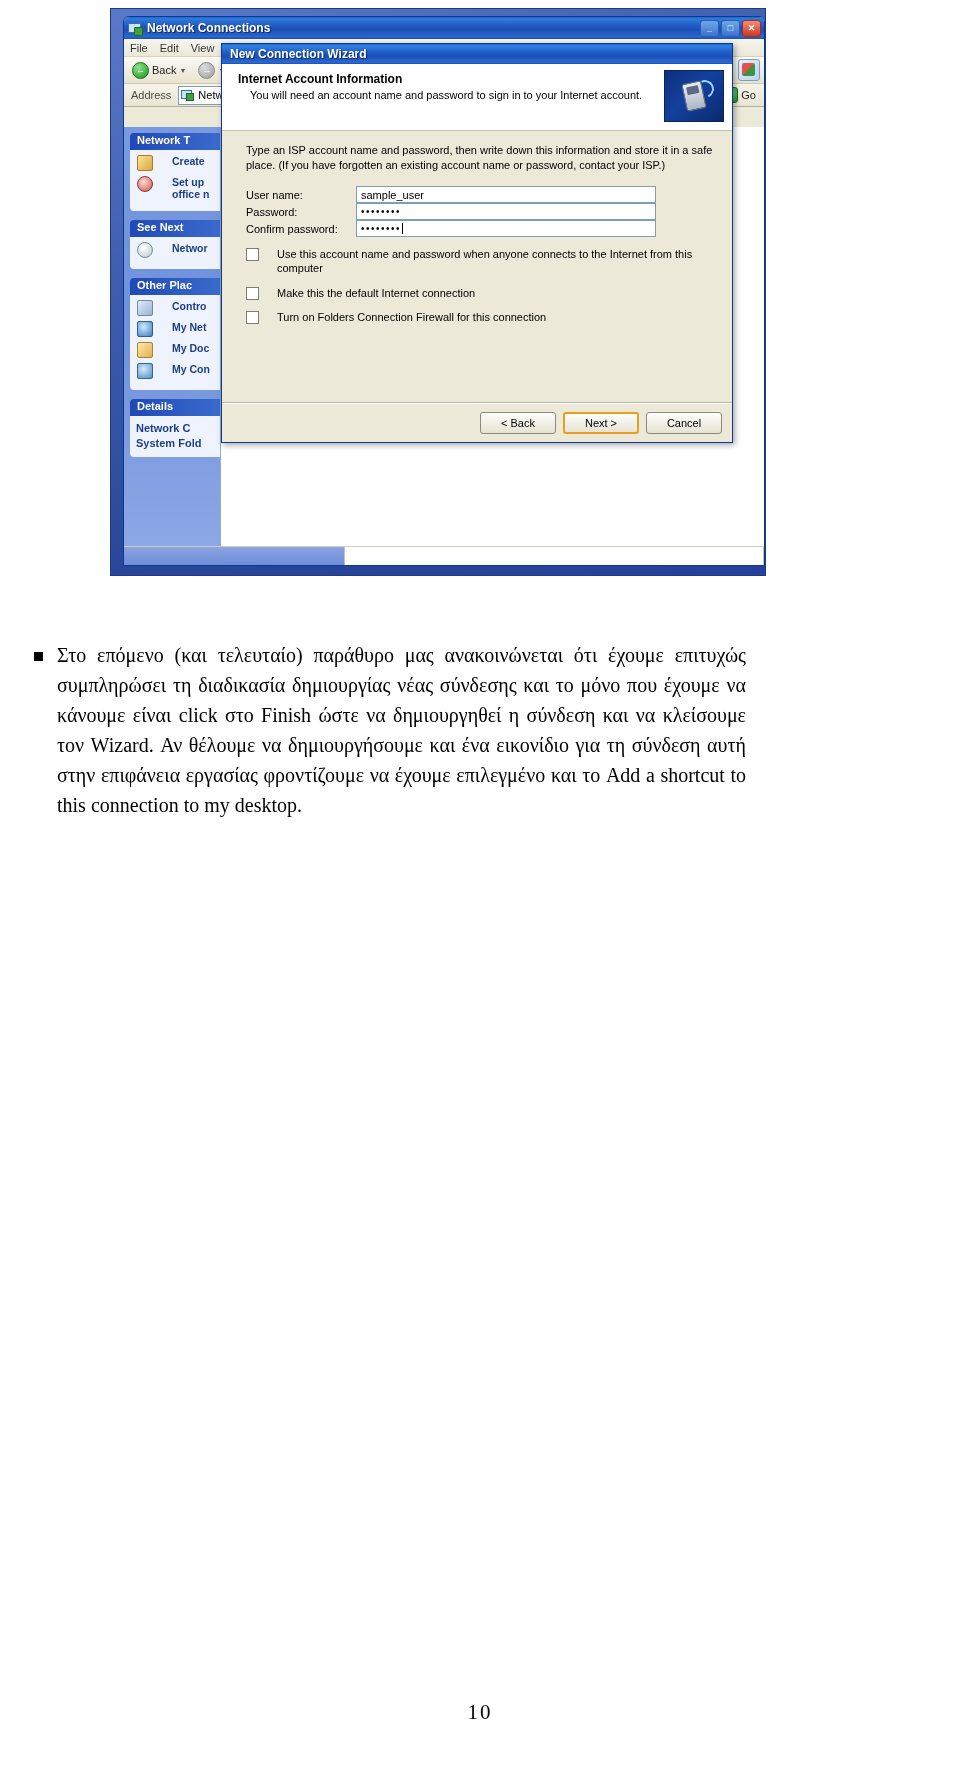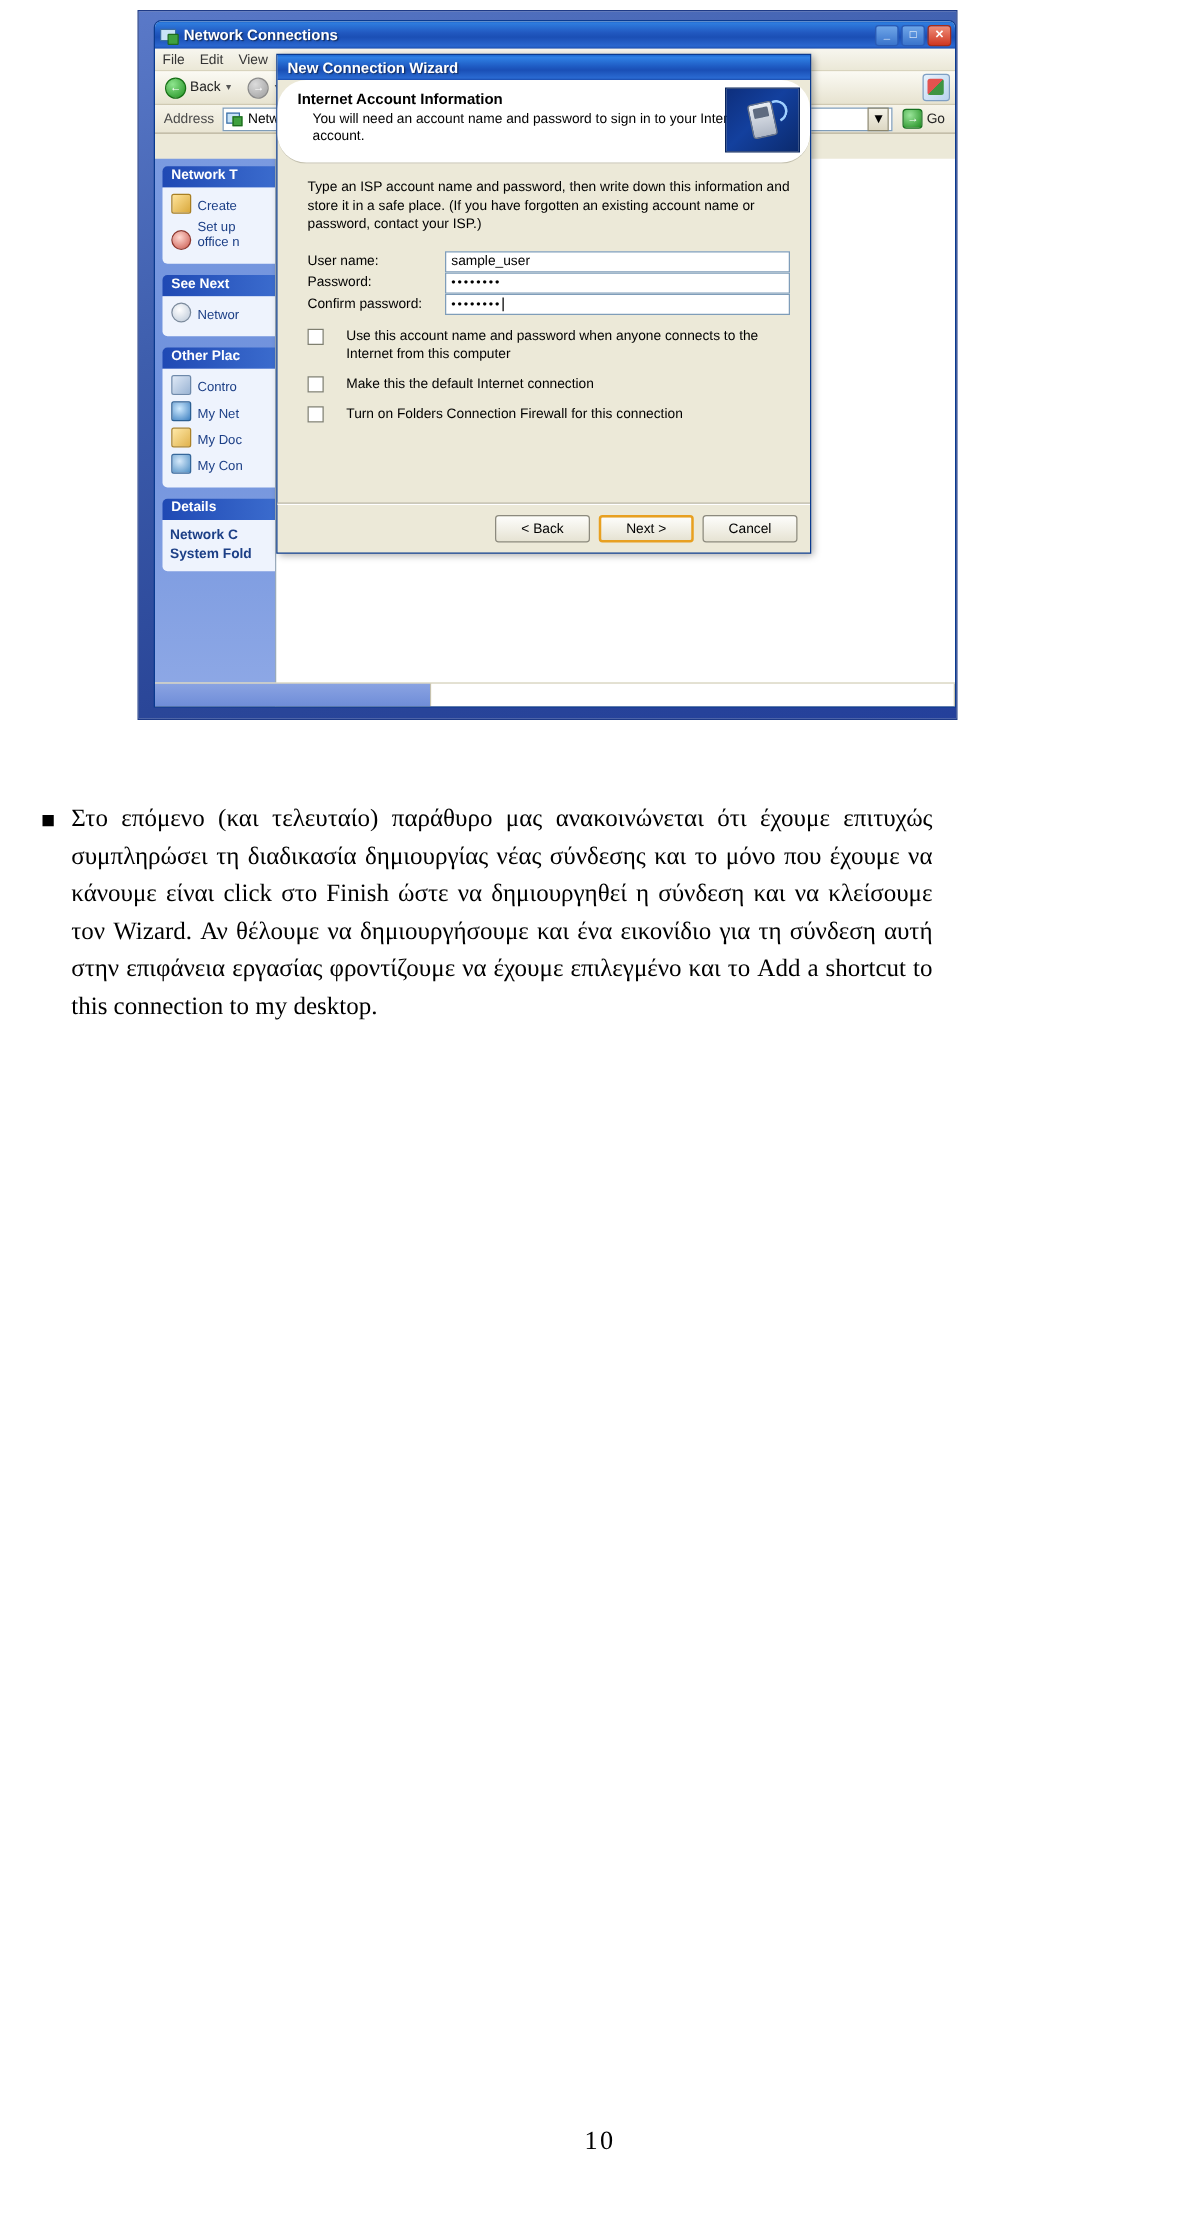--- a/index.html
+++ b/index.html
@@ -90,53 +90,53 @@
 
   
   .expbody{position:absolute;left:0;top:110px;right:0;bottom:0;display:flex;}
   .leftpane{width:96px;background:linear-gradient(to bottom,#7a9ae0 0%,#6f91dc 45%,#8fa9e6 100%);
     padding:6px 0 0 6px;box-sizing:border-box;}
   .panelgrp{width:100px;margin-bottom:9px;}
   .panelhdr{height:17px;background:linear-gradient(to right,#1f49b4,#3e6fd0);
     color:#fff;font-size:11px;font-weight:bold;padding:1px 0 0 7px;box-sizing:border-box;
     border-radius:4px 4px 0 0;white-space:nowrap;overflow:hidden;}
   .panelbody{background:#eef3fd;padding:5px 0 6px 7px;border-radius:0 0 4px 4px;}
-  .pitem{display:flex;align-items:flex-end;gap:5px;margin-bottom:5px;font-size:10.5px;color:#1c3f86;white-space:nowrap;}
+  .pitem{display:flex;align-items:flex-start;gap:19px;margin-bottom:5px;font-size:10.5px;color:#1c3f86;white-space:nowrap;font-weight:bold;}
   .pico{width:14px;height:14px;flex:0 0 auto;border-radius:2px;}
   .pico.a{background:linear-gradient(135deg,#ffe49a,#d9a83c);border:1px solid #a87f23;}
   .pico.b{background:radial-gradient(circle at 40% 35%,#ffd9d2,#c9554a);border-radius:50%;border:1px solid #8c372e;}
   .pico.c{background:radial-gradient(circle at 40% 35%,#fff,#b9c6d6);border-radius:50%;border:1px solid #7b8a9c;}
   .pico.d{background:linear-gradient(135deg,#dfe9f6,#9ab4d4);border:1px solid #6e89aa;}
   .pico.e{background:radial-gradient(circle at 40% 35%,#cfeaff,#3c7fc0);border:1px solid #2c5f92;}
   .pico.f{background:linear-gradient(135deg,#ffe9a8,#e0b24d);border:1px solid #ab8229;}
   .pico.g{background:radial-gradient(circle at 40% 35%,#d6e9fa,#4e8ec4);border:1px solid #36679a;}
   .plabel{line-height:1.15;}
   .detailsgrp{width:100px;}
   .detailsgrp .panelbody{font-size:11px;color:#1c3f86;font-weight:bold;line-height:1.35;padding-left:6px;}
 
   .rightpane{flex:1;background:#fff;position:relative;border-left:1px solid #9ab;}
   .laclabel{display:flex;align-items:center;gap:4px;padding:4px 0 0 92px;font-size:11px;color:#000;font-family:"Liberation Sans",sans-serif;}
   .lacicon{width:14px;height:12px;position:relative;}
   .lacicon .m{position:absolute;left:1px;top:0;width:10px;height:7px;background:#d8e9f7;border:1px solid #4a6f99;}
   .lacicon .c{position:absolute;left:0;bottom:0;width:13px;height:3px;background:#cfa94a;border:1px solid #8d7027;}
 
   
   .wizard{
-    position:absolute;left:97px;top:26px;width:428px;height:400px;
+    position:absolute;left:97px;top:26px;width:512px;height:400px;
     background:#ece9d8;border:1px solid #0a3a8f;box-sizing:border-box;
     font-family:"Liberation Sans",sans-serif;box-shadow:2px 2px 6px rgba(0,0,0,.35);
   }
   .wiz-title{
     height:20px;
     background:linear-gradient(to bottom,#1f6ad2 0%,#2f80e4 10%,#1f5cc4 45%,#1a4fb6 60%,#2a6ad2 92%,#1a4cae 100%);
     color:#fff;font-weight:bold;font-size:12px;display:flex;align-items:center;
     padding-left:8px;text-shadow:1px 1px 1px rgba(0,0,0,.5);
   }
   .wiz-head{
-    background:#fff;border-bottom:1px solid #c3c0ae;padding:8px 10px 10px 16px;position:relative;min-height:48px;border-radius:23px;
+    background:#fff;border-bottom:1px solid #c3c0ae;padding:8px 10px 10px 16px;position:relative;min-height:48px;
   }
   .wiz-h1{font-size:12px;font-weight:bold;color:#000;margin-bottom:3px;}
   .wiz-h2{font-size:11px;color:#000;padding-left:12px;max-width:420px;line-height:1.25;}
   .wiz-banner{
     position:absolute;right:8px;top:6px;width:58px;height:50px;
     background:linear-gradient(135deg,#0e2f7d,#13409e 45%,#0b2a6d);
     border:1px solid #08245c;display:flex;align-items:center;justify-content:center;
   }
   .wiz-banner .phone{width:18px;height:26px;background:linear-gradient(to bottom,#e9edf3,#aeb6c4);
     border:1px solid #6c7688;border-radius:3px;position:relative;transform:rotate(-12deg);}

